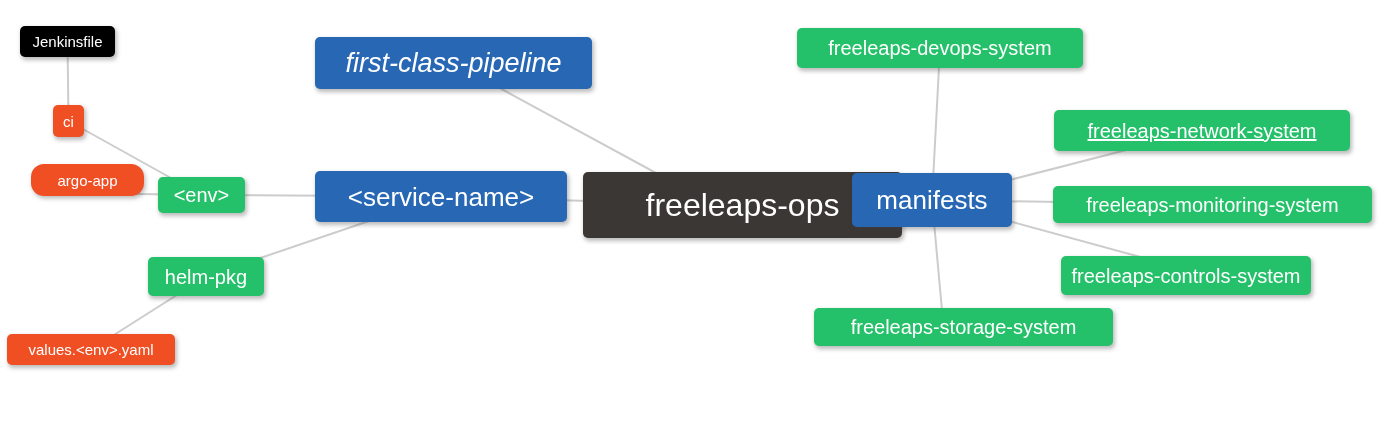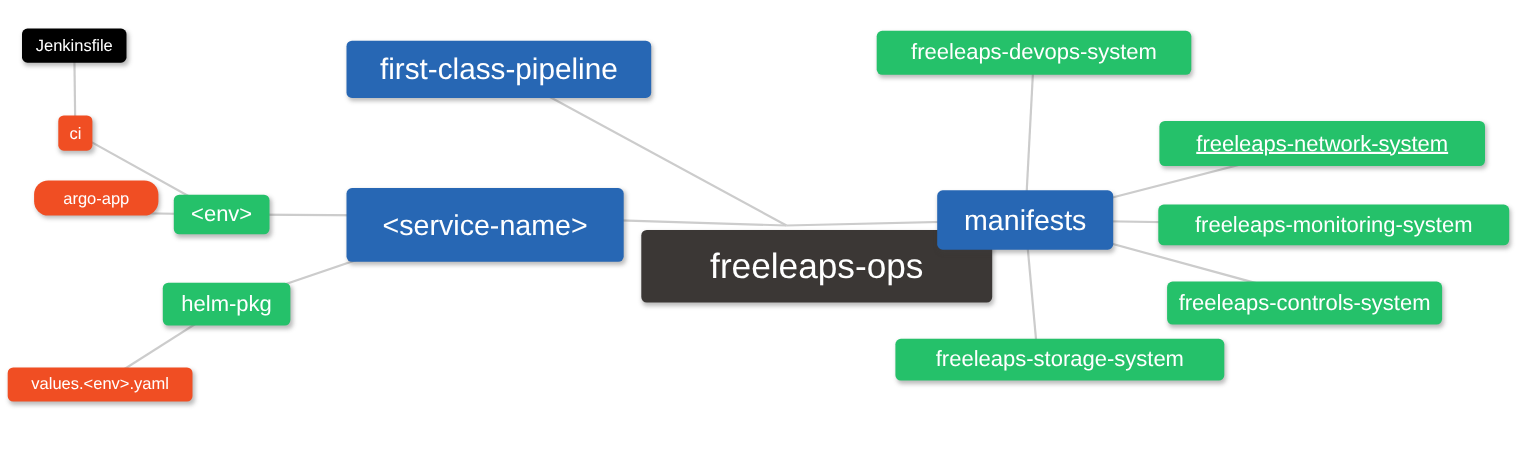--- a/index.html
+++ b/index.html
@@ -31,21 +31,21 @@
     line-height: 1;
   }
   .c-blue  { background: #2767b4; }
   .c-green { background: #25c16a; }
   .c-red   { background: #f04e23; }
   .c-amber { background: #000000; text-align: center; }
   .c-dark  { background: #3b3735; }
   .f15 { font-size: 15px; }
   .f20 { font-size: 20px; }
   .f26 { font-size: 26px; }
-  .f27 { font-size: 27px; }
+  .f27 { font-size: 27px; font-style: italic; }
   .f32 { font-size: 32px; }
 </style>
 </head>
 <body>
 
 <div class="canvas">
   <svg id="edges" xmlns="http://www.w3.org/2000/svg">
       <line x1="67.5" y1="41.5" x2="68.5" y2="121" stroke="#cccccc" stroke-width="2"></line>
       <line x1="68.5" y1="121" x2="201.5" y2="195" stroke="#cccccc" stroke-width="2"></line>
       <line x1="76.5" y1="193" x2="201.5" y2="195" stroke="#cccccc" stroke-width="2"></line>
@@ -69,23 +69,23 @@
   <div class="node c-red f15" style="left:31px;  top:164px; width:113px;  height:32px;border-radius:13px;">argo-app</div>
 
   <div class="node c-green f20" style="left:158px; top:177px; width:87px;  height:36px;">&lt;env&gt;</div>
 
   <div class="node c-green f20" style="left:148px; top:257px; width:116px; height:39px;">helm-pkg</div>
 
   <div class="node c-red f15" style="left:7px;   top:334px; width:168px; height:31px;">values.&lt;env&gt;.yaml</div>
 
   <div class="node c-blue f27" style="left:315px; top:37px;  width:277px; height:52px;">first-class-pipeline</div>
 
-  <div class="node c-blue f26" style="left:315px; top:171px; width:252px; height:67px;">&lt;service-name&gt;</div>
+  <div class="node c-blue f26" style="left:315px; top:171px; width:252px; height:51px;">&lt;service-name&gt;</div>
 
-  <div class="node c-dark f32" style="left:583px; top:172px; width:319px; height:66px;margin-top:37px;">freeleaps-ops</div>
+  <div class="node c-dark f32" style="left:583px; top:172px; width:319px; height:66px;">freeleaps-ops</div>
 
   <div class="node c-blue f26" style="left:852px; top:173px; width:160px; height:54px;">manifests</div>
 
   <div class="node c-green f20" style="left:797px; top:28px;  width:286px; height:40px;">freeleaps-devops-system</div>
 
   <div class="node c-green f20" style="left:1054px; top:110px; width:296px; height:41px;text-decoration:underline;">freeleaps-network-system</div>
 
   <div class="node c-green f20" style="left:1053px; top:186px; width:319px; height:37px;">freeleaps-monitoring-system</div>
 
   <div class="node c-green f20" style="left:1061px; top:256px; width:250px; height:39px;">freeleaps-controls-system</div>

